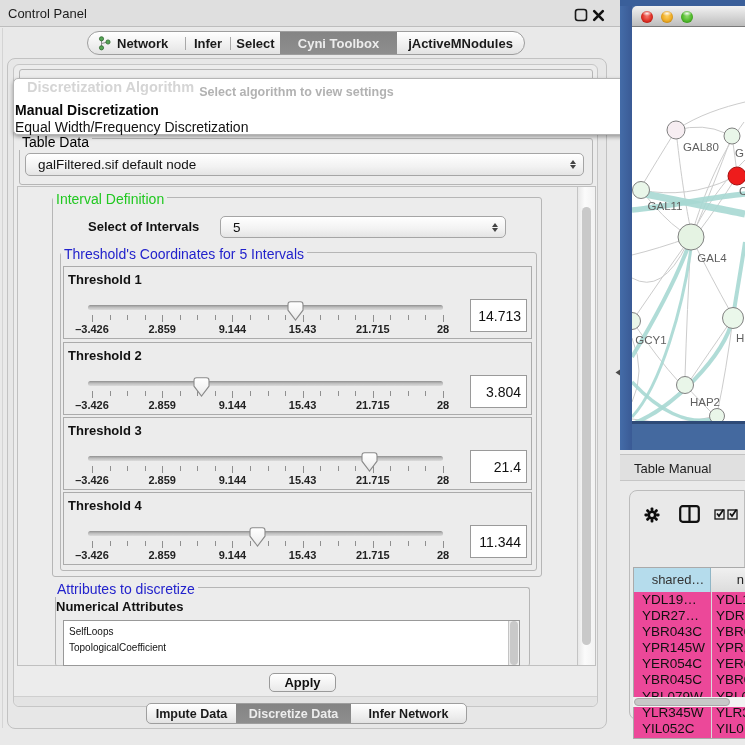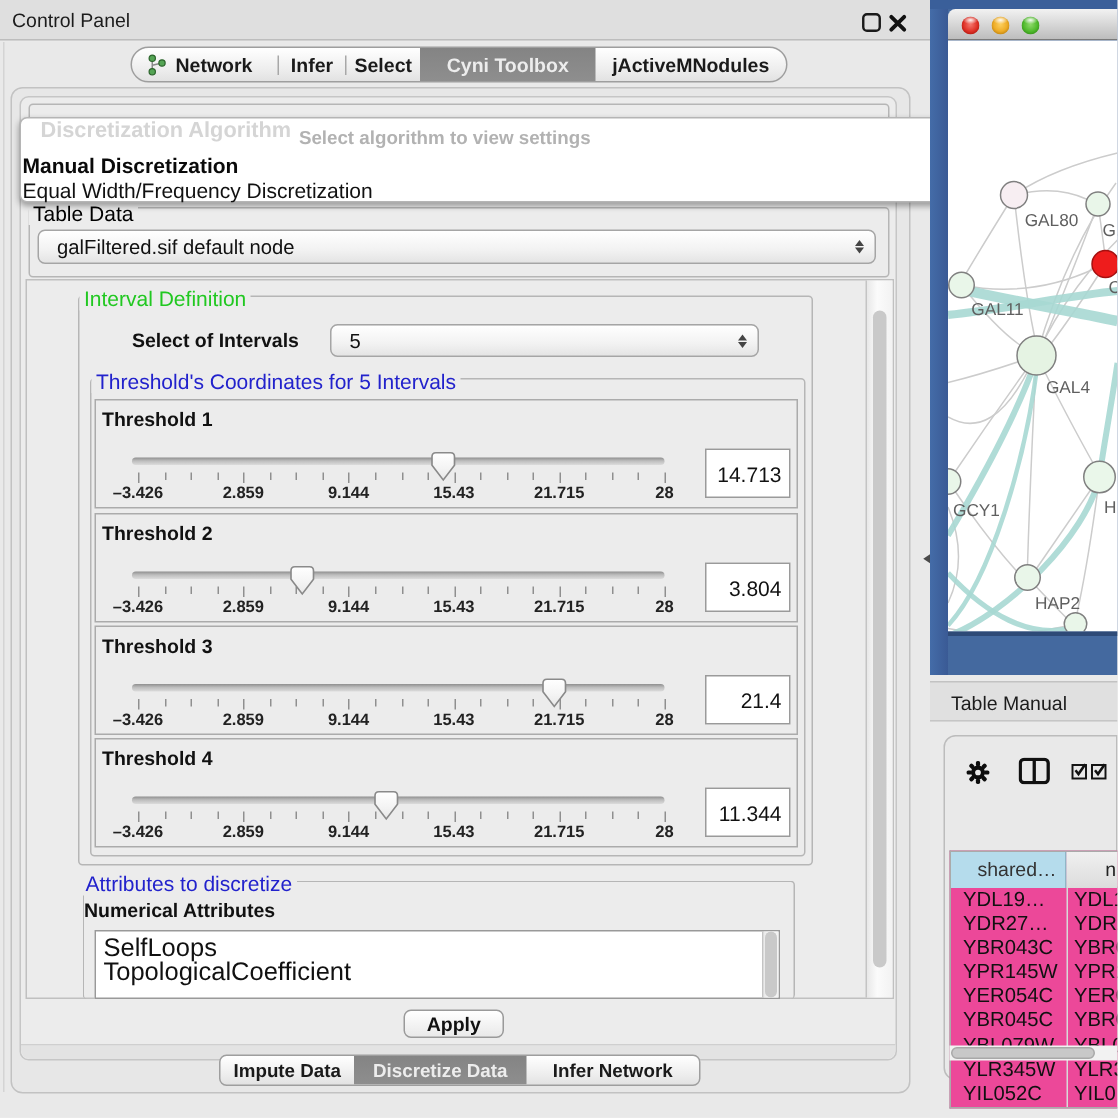--- a/index.html
+++ b/index.html
@@ -29,21 +29,21 @@
 .arr .up { border-bottom:4.5px solid #444; }
 .arr .dn { border-top:4.5px solid #444; }
 
 .tpanel { position:absolute; left:63px; width:469px; height:73px; border:1px solid #ababab; background:#ececec; }
 .tptitle { position:absolute; left:4px; top:5px; font-size:13px; font-weight:bold; color:#111; }
 .track { position:absolute; left:88px; width:355px; height:5px; border-radius:3px; background:linear-gradient(#8f8f8f,#bdbdbd 45%,#dcdcdc); }
 .thumb { position:absolute; }
 .tick-lab { position:absolute; width:60px; text-align:center; font-size:11px; font-weight:bold; color:#222; }
 .valbox { position:absolute; left:470px; width:57px; height:33px; background:#ffffff; border:1px solid #9a9a9a; font-size:14px; color:#111; display:flex; align-items:center; justify-content:flex-end; padding-right:5px; }
 
-#attrlist { position:absolute; left:63px; top:620px; width:457px; height:46px; background:#ffffff; border:1px solid #999; font-size:17px; color:#111; overflow:hidden; padding-top:3px; }
+#attrlist { position:absolute; left:63px; top:620px; width:457px; height:46px; background:#ffffff; border:1px solid #999; font-size:10px; color:#111; overflow:hidden; padding-top:3px; }
 #attrlist div { padding-left:5px; height:15.6px; line-height:15.6px; }
 
 .vtrack { position:absolute; background:linear-gradient(90deg,#e8e8e8,#fbfbfb 40%,#f2f2f2); border-left:1px solid #c4c4c4; }
 .vthumb { position:absolute; background:#c9c9c9; border-radius:4.5px; }
 
 .btn { position:absolute; background:linear-gradient(#ffffff,#e9e9e9); border:1px solid #9a9a9a; border-radius:5px; font-size:13px; font-weight:600; color:#111; display:flex; align-items:center; justify-content:center; }
 
 #popup { position:absolute; left:13px; top:78px; width:637px; height:57px; background:#ffffff; border:1px solid #b5b5b5; border-radius:5px; box-shadow:0 2px 4px rgba(0,0,0,0.35); }
 
 #desktop { position:absolute; left:620px; top:0; width:125px; height:450px; background:linear-gradient(90deg,#446ca8,#3a5a95 12px,#44699f 12px,#44699f); }

